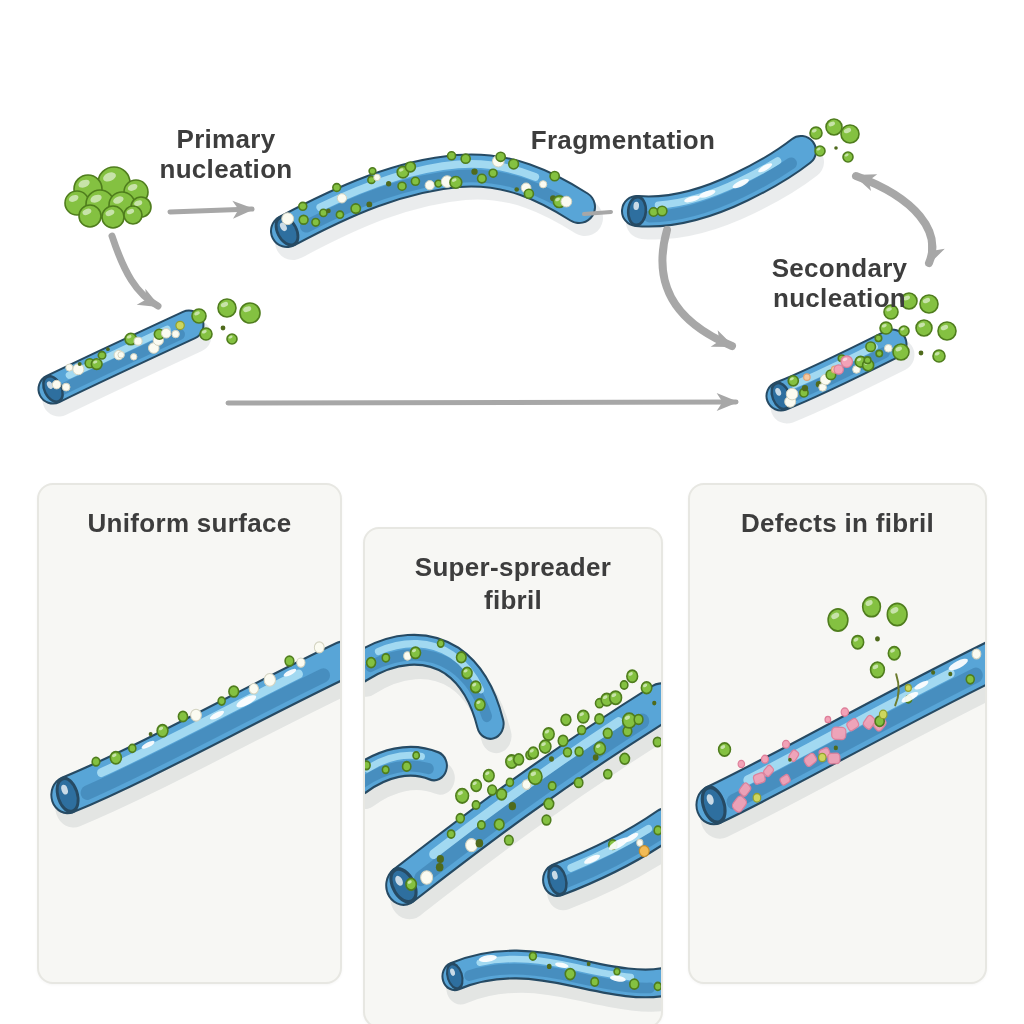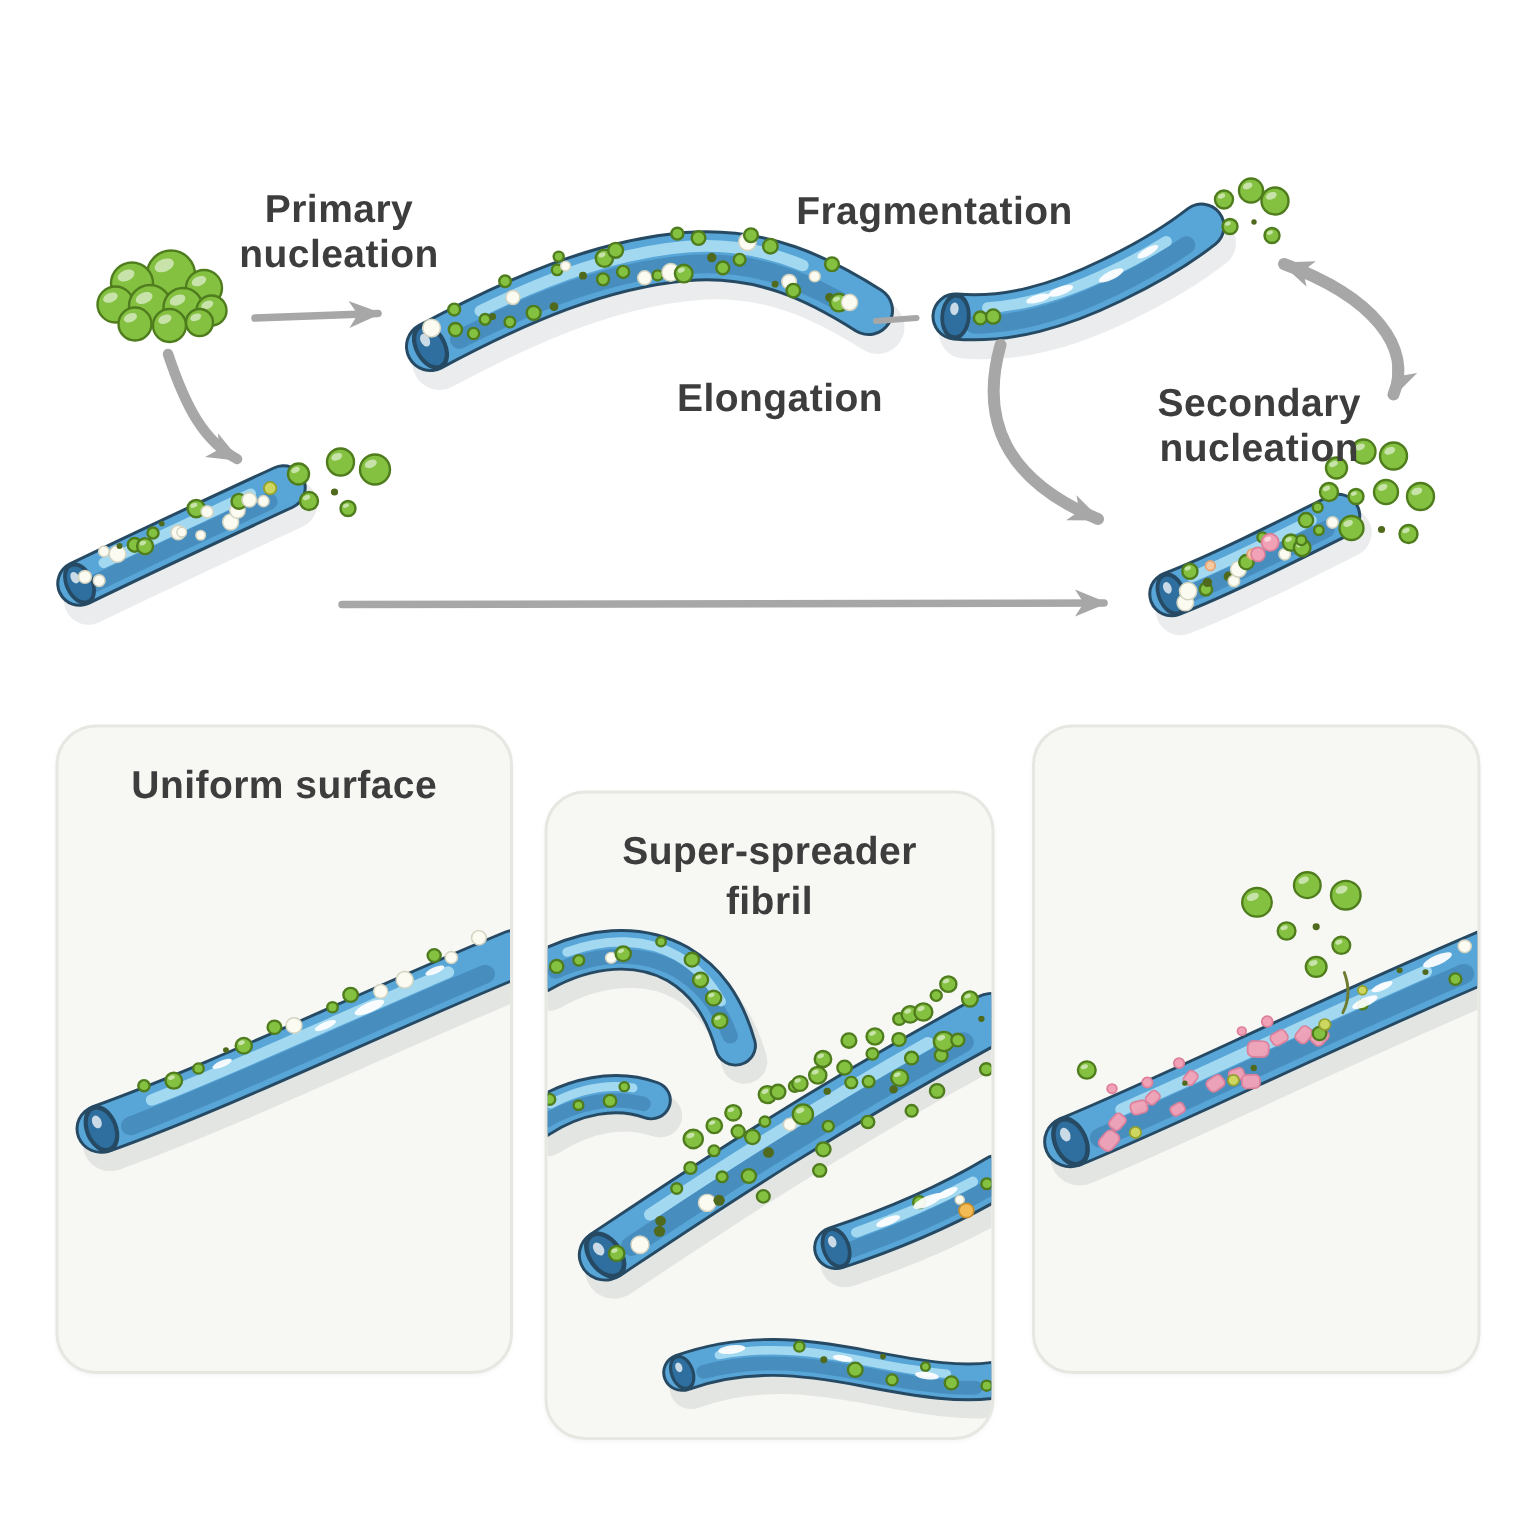--- a/index.html
+++ b/index.html
@@ -2,22 +2,22 @@
 <html style="--bg: #ffffff; --text: #3d3d3d; --card-bg: #f7f7f4; --card-border: #e7e7e2;"><head>
 <meta charset="utf-8">
 <style>
   html,body{margin:0;padding:0;background:#fff;}
   .stage{position:relative;width:1024px;height:1024px;background:var(--bg,#fff);
          font-family:"Liberation Sans",sans-serif;overflow:hidden;}
   .top-svg{position:absolute;left:0;top:0;width:1024px;height:465px;}
   .diagram-label{position:absolute;text-align:center;font-size:26px;font-weight:600;
                  color:var(--text,#3d3d3d);line-height:1.17;letter-spacing:.3px;}
   .cards{position:absolute;left:0;top:0;width:100%;height:100%;}
-  .card{position:absolute;top:483px;height:433px;background:var(--card-bg,#f7f7f4);
-        border:2px solid var(--card-border,#e7e7e2);border-radius:27px;
+  .card{position:absolute;top:483px;height:501px;background:var(--card-bg,#f7f7f4);
+        border:2px solid var(--card-border,#e7e7e2);border-radius:16px;
         box-sizing:border-box;overflow:hidden;box-shadow:0 1px 3px rgba(0,0,0,.04);}
   .card-1{left:37px;width:305px;}
   .card-2{left:363px;width:300px;margin-top:44px;}
   .card-3{left:688px;width:299px;}
   .card svg{position:absolute;left:0;top:0;width:100%;height:100%;}
   .card-title{position:relative;z-index:1;margin:22px 26px 0;text-align:center;
               font-size:26px;font-weight:600;color:var(--text,#3d3d3d);
               line-height:1.25;letter-spacing:.3px;}
 </style>
 </head>
@@ -306,21 +306,20 @@
         <circle cx="223" cy="328" r="2.4" fill="#4f6a1c" stroke-width="0"></circle>
       </g>
       <g>
         <circle cx="232" cy="339" r="5" fill="#84c141" stroke="#4f7d1d" stroke-width="1.6"></circle>
         <ellipse cx="230.6" cy="337.1" rx="2.1" ry="1.3" fill="#ffffff" opacity="0.55" transform="rotate(-22 230.6 337.1)"></ellipse>
       </g>
     </svg>
 
   <div class="diagram-label" style="left:115px;top:124px;width:222px">Primary nucleation</div>
   <div class="diagram-label" style="left:498px;top:125px;width:250px">Fragmentation</div>
-  <div class="diagram-label" style="left:420px;top:250px;width:200px">Elongation</div>
   <div class="diagram-label" style="left:732px;top:253px;width:215px">Secondary nucleation</div>
 
   <div class="cards">
     <section class="card card-1">
       <svg id="svg-c1" viewBox="0 0 305 449" preserveAspectRatio="none">
           <g>
             <path d="M 29 280 C 110 250 205 202 308 158" fill="none" stroke-linecap="round" stroke="rgba(80,95,110,0.12)" stroke-width="37" transform="translate(6,11)"></path>
             <path d="M 29 280 C 110 250 205 202 308 158" fill="none" stroke-linecap="round" stroke="#264a63" stroke-width="35"></path>
             <path d="M 29 280 C 110 250 205 202 308 158" fill="none" stroke-linecap="round" stroke="#58a5d7" stroke-width="31"></path>
             <path d="M 29 280 C 110 250 205 202 308 158" fill="none" stroke-linecap="round" stroke="#3a7cab" stroke-width="13.02" opacity="0.55" pathLength="100" stroke-dasharray="86 14" stroke-dashoffset="-7" transform="translate(0,5.58)"></path>
@@ -590,15 +589,16 @@
           <g>
             <circle cx="190" cy="167" r="7" fill="#84c141" stroke="#4f7d1d" stroke-width="1.6"></circle>
             <ellipse cx="188.04" cy="164.34" rx="2.94" ry="1.82" fill="#ffffff" opacity="0.55" transform="rotate(-22 188.04 164.34)"></ellipse>
           </g>
           <g>
             <circle cx="35" cy="239" r="6" fill="#84c141" stroke="#4f7d1d" stroke-width="1.6"></circle>
             <ellipse cx="33.32" cy="236.72" rx="2.52" ry="1.56" fill="#ffffff" opacity="0.55" transform="rotate(-22 33.32 236.72)"></ellipse>
           </g>
           <path d="M 209 171 C 213 182 212 191 208 199" stroke="#6d7c2e" stroke-width="2" fill="none" stroke-linecap="round"></path>
         </svg>
+      <h2 class="card-title">Defects in fibril</h2>
     </section>
   </div>
 </div>
 
 </body></html>

